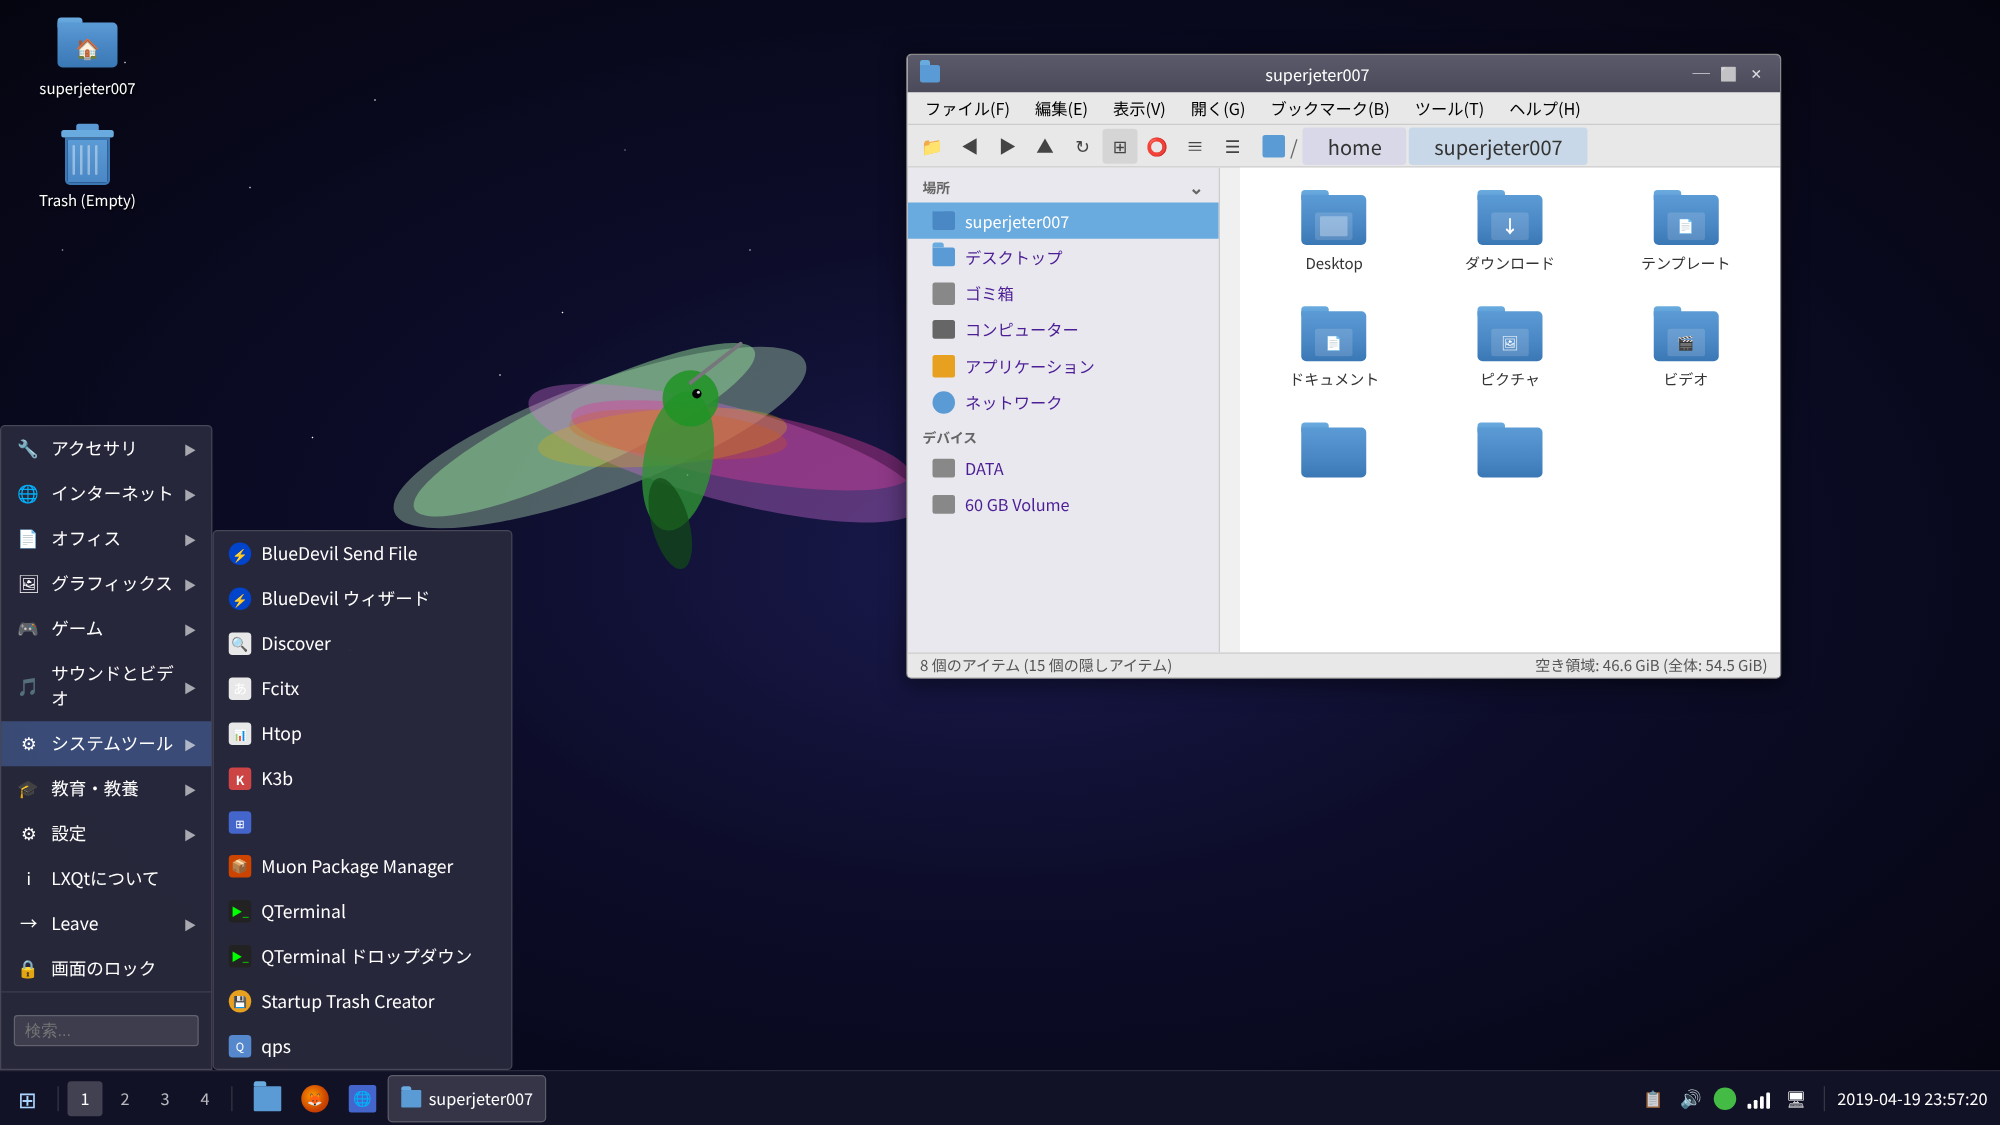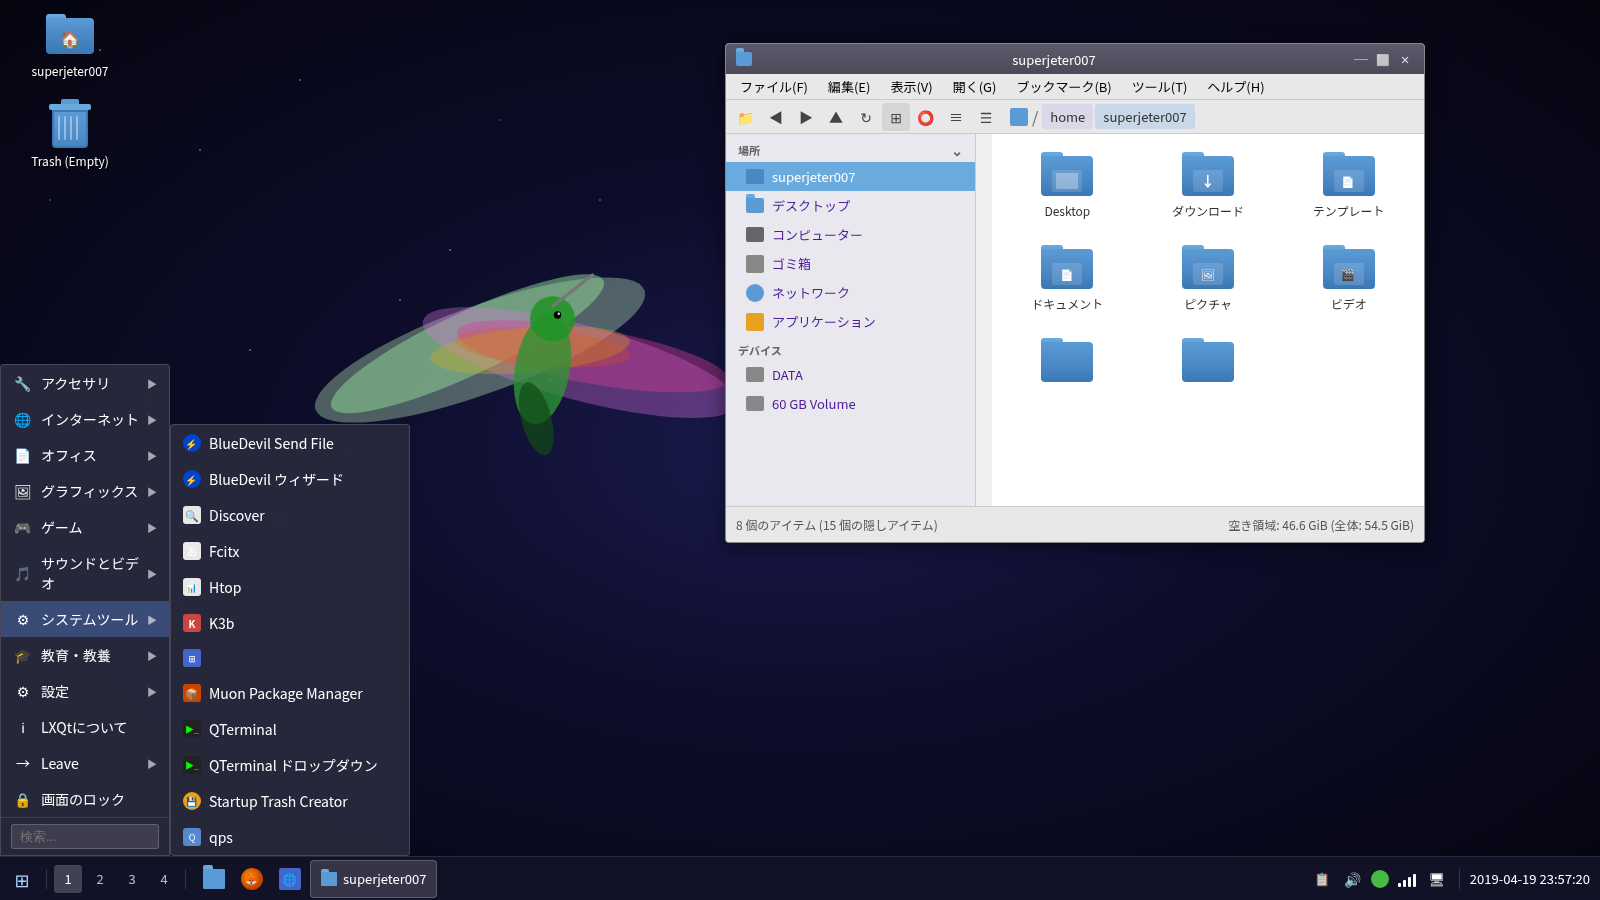--- a/index.html
+++ b/index.html
@@ -242,21 +242,21 @@
       width: 20px;
       height: 20px;
       display: flex;
       align-items: center;
       justify-content: center;
       flex-shrink: 0;
     }
 
     
     #start-search {
-      padding: 6px 10px;
+      padding: 18px 10px;
       border-top: 1px solid rgba(255,255,255,0.1);
     }
     #start-search input {
       width: 100%;
       background: rgba(255,255,255,0.1);
       border: 1px solid rgba(255,255,255,0.2);
       border-radius: 3px;
       padding: 4px 8px;
       color: white;
       font-size: 13px;
@@ -384,25 +384,25 @@
     .fm-tool-btn.disabled { color: #bbb; cursor: default; }
 
     #fm-breadcrumb {
       display: flex;
       align-items: center;
       gap: 2px;
       margin-left: 8px;
     }
 
     .breadcrumb-part {
-      padding: 3px 8px;
+      padding: 3px 20px;
       background: #d8d8e8;
       border-radius: 3px;
       cursor: pointer;
-      font-size: 13px;
+      font-size: 16px;
       color: #333;
     }
 
     #fm-body {
       display: flex;
       flex: 1;
       overflow: hidden;
       gap: 16px;
     }
 
@@ -528,21 +528,21 @@
 
     .file-label {
       font-size: 12px;
       color: #333;
       text-align: center;
       word-break: break-all;
     }
 
     #fm-statusbar {
       background: #e8e8e8;
-      height: 36px;
+      height: 20px;
       display: flex;
       align-items: center;
       padding: 0 10px;
       font-size: 12px;
       color: #555;
       border-top: 1px solid #ccc;
       justify-content: space-between;
     }
 
     
@@ -693,34 +693,34 @@
 
         <div class="sidebar-entry selected">
           <div class="sidebar-folder-icon"></div>
           <span>superjeter007</span>
         </div>
         <div class="sidebar-entry">
           <div class="sidebar-folder-icon"></div>
           <span>デスクトップ</span>
         </div>
         <div class="sidebar-entry">
+          <div style="width:18px;height:18px;background:#888;border-radius:2px;flex-shrink:0;"></div>
+          <span>ゴミ箱</span>
+        </div>
+        <div class="sidebar-entry">
           <div style="width:18px;height:15px;background:#666;border-radius:2px;flex-shrink:0;"></div>
           <span>コンピューター</span>
         </div>
         <div class="sidebar-entry">
-          <div style="width:18px;height:18px;background:#888;border-radius:2px;flex-shrink:0;"></div>
-          <span>ゴミ箱</span>
+          <div style="width:18px;height:18px;background:#e8a020;border-radius:2px;flex-shrink:0;"></div>
+          <span>アプリケーション</span>
         </div>
         <div class="sidebar-entry">
           <div style="width:18px;height:18px;background:#5b9bd5;border-radius:50%;flex-shrink:0;"></div>
           <span>ネットワーク</span>
-        </div>
-        <div class="sidebar-entry">
-          <div style="width:18px;height:18px;background:#e8a020;border-radius:2px;flex-shrink:0;"></div>
-          <span>アプリケーション</span>
         </div>
 
         <div class="sidebar-section-header">
           <span>デバイス</span>
         </div>
         <div class="sidebar-entry">
           <div class="sidebar-hd-icon"></div>
           <span>DATA</span>
         </div>
         <div class="sidebar-entry">

